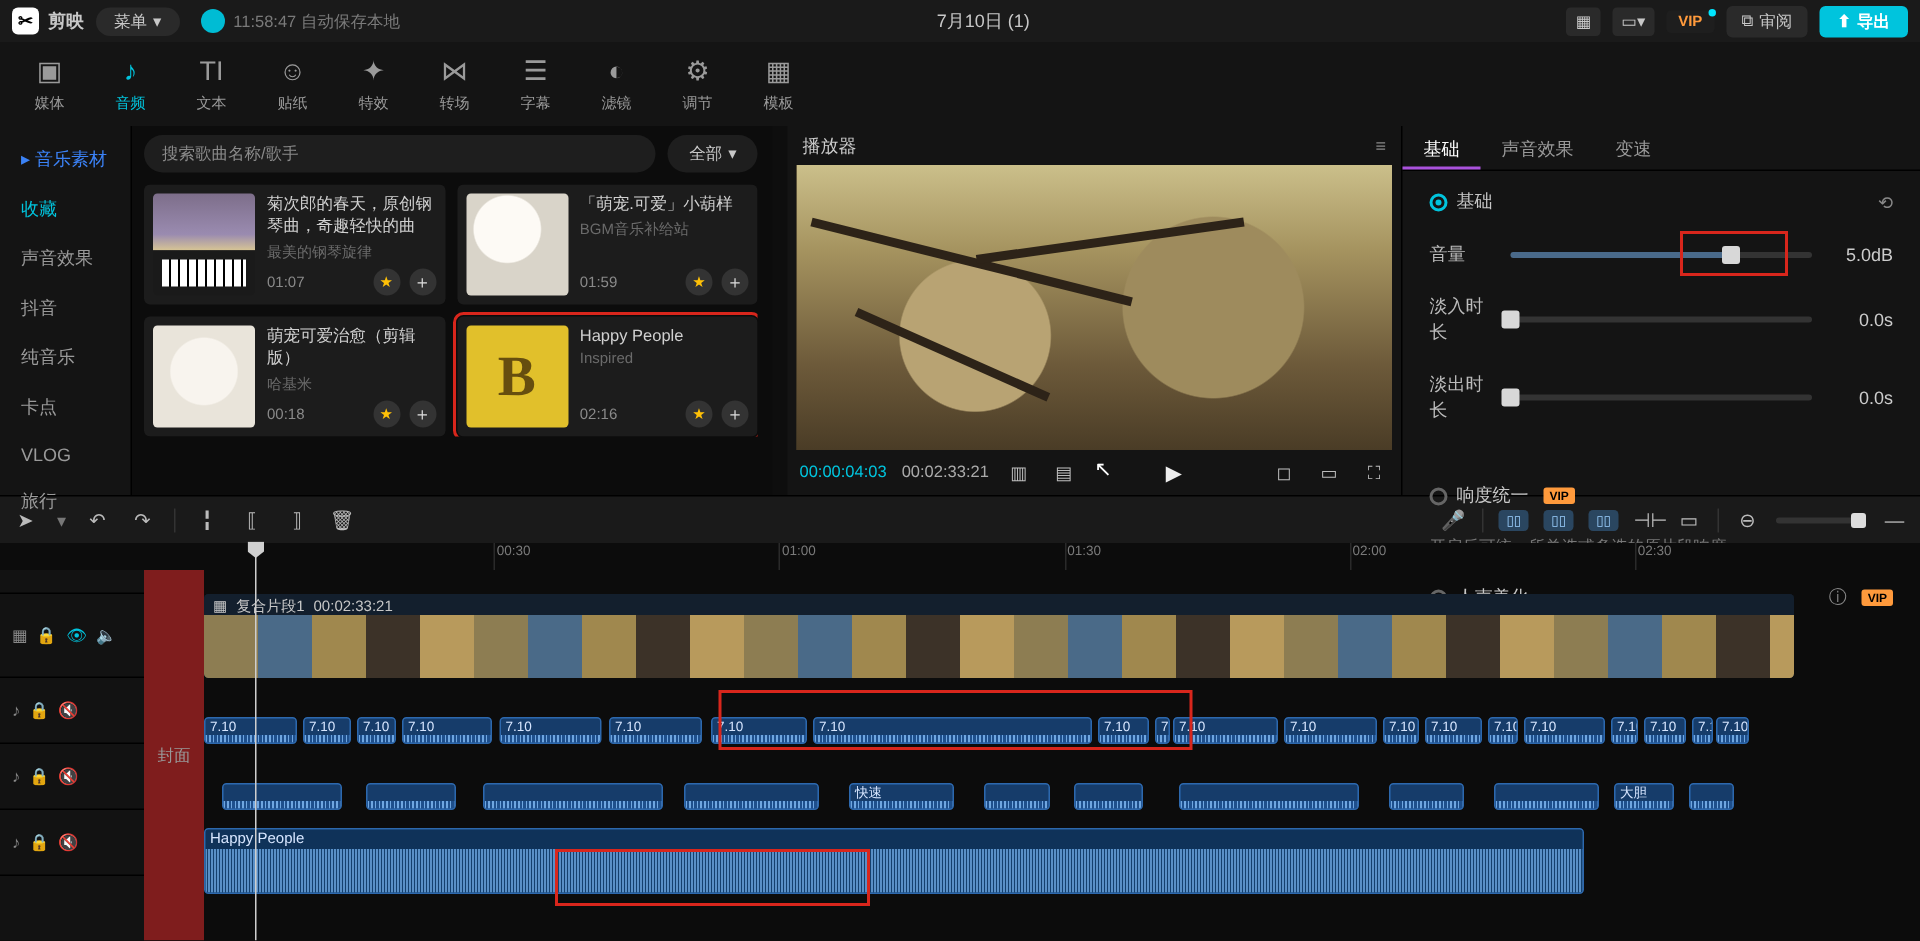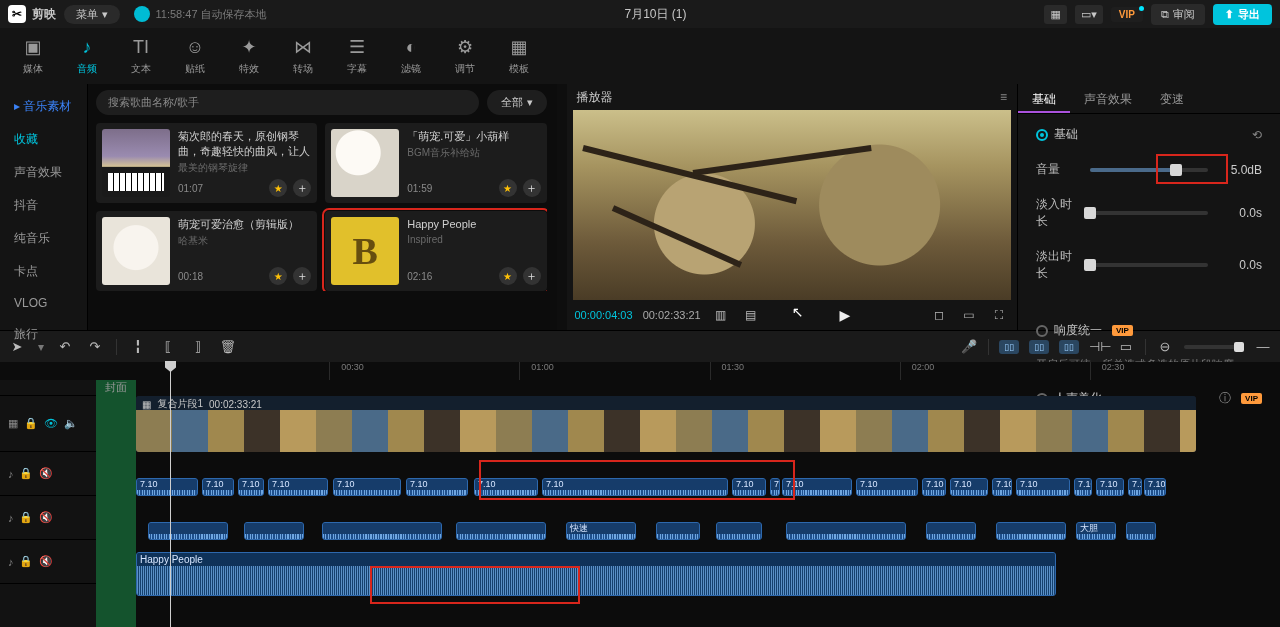--- a/index.html
+++ b/index.html
@@ -74,21 +74,21 @@
 .b3 { width: 140px; top: 95px; left: 40px; transform: rotate(24deg); }
 .player-ctrl { height: 30px; display: flex; align-items: center; padding: 0 8px; gap: 10px; }
 .time-cur { color: #00c4dd; font-size: 11px; }
 .time-tot { color: #aaa; font-size: 11px; }
 .ctrl-spacer { flex: 1; }
 .play-btn { color: #eee; font-size: 14px; }
 .ctrl-icon { color: #bbb; font-size: 12px; width: 20px; text-align: center; }
 .cursor-arrow { position: absolute; left: 50%; bottom: 10px; color: #fff; font-size: 14px; pointer-events: none; }
 
 
-.props-panel { width: 263px; background: #141414; border-left: 1px solid #000; display: flex; flex-direction: column; }
+.props-panel { width: 346px; background: #141414; border-left: 1px solid #000; display: flex; flex-direction: column; }
 .props-tabs { display: flex; border-bottom: 1px solid #000; height: 30px; }
 .ptab { padding: 0 14px; line-height: 30px; font-size: 12px; color: #999; }
 .ptab.active { color: #fff; border-bottom: 2px solid #aa52dd; }
 .props-body { padding: 12px 18px; display: flex; flex-direction: column; gap: 18px; }
 .sect-head { display: flex; align-items: center; gap: 6px; font-size: 12px; }
 .radio-on { width: 12px; height: 12px; border-radius: 50%; border: 2px solid #00c4dd; display: inline-flex; align-items: center; justify-content: center; }
 .radio-on::after { content: ''; width: 4px; height: 4px; border-radius: 50%; background: #00c4dd; }
 .radio-off { width: 12px; height: 12px; border-radius: 50%; border: 2px solid #666; }
 .reset-i { margin-left: auto; color: #888; font-size: 12px; }
 .prop-row { display: flex; align-items: center; gap: 10px; font-size: 12px; }
@@ -104,30 +104,30 @@
 .tltoolbar { height: 32px; background: #1a1a1a; display: flex; align-items: center; padding: 0 8px; gap: 12px; border-top: 1px solid #000; }
 .tlt-icon { color: #bbb; font-size: 13px; width: 18px; text-align: center; }
 .tltoolbar .sep { width: 1px; height: 16px; background: #333; }
 .tlt-right { margin-left: auto; display: flex; align-items: center; gap: 10px; }
 .chip { background: #2a4660; padding: 2px 5px; border-radius: 3px; font-size: 9px; color: #9cd0ff; }
 .zoom-track { width: 60px; height: 4px; background: #333; border-radius: 2px; position: relative; }
 .zoom-thumb { position: absolute; right: 0; top: -3px; width: 10px; height: 10px; border-radius: 2px; background: #ddd; }
 
 
 .ruler { height: 18px; background: #0c0c0c; display: flex; position: relative; padding-left: 140px; }
-.tick { flex: 1; border-left: 1px solid #2a2a2a; font-size: 9px; color: #7a7a7a; padding-left: 11px; position: relative; }
+.tick { flex: 1; border-left: 1px solid #2a2a2a; font-size: 9px; color: #7a7a7a; padding-left: 1px; position: relative; }
 .playhead { position: absolute; left: 170px; top: 0; bottom: -247px; width: 1px; background: #cfcfcf; z-index: 20; }
 .playhead::before { content: ''; position: absolute; top: -1px; left: -5px; width: 11px; height: 11px; background: #cfcfcf; clip-path: polygon(0 0, 100% 0, 100% 60%, 50% 100%, 0 60%); }
 
 
 .tracks { background: #0c0c0c; height: 247px; display: flex; }
 .track-heads { width: 96px; background: #121212; display: flex; flex-direction: column; }
 .trk-head { flex: 0 0 auto; display: flex; align-items: center; gap: 6px; padding: 0 8px; color: #888; font-size: 10px; border-bottom: 1px solid #000; }
 .th-icon { font-size: 11px; }
-.cover-tag { width: 40px; background: #14532d; display: flex; align-items: flex-start; justify-content: center; font-size: 11px; color: #999; }
+.cover-tag { width: 40px; background: #7f1d1d; display: flex; align-items: center; justify-content: center; font-size: 11px; color: #999; }
 .lanes { flex: 1; position: relative; overflow: hidden; }
 .lane { position: absolute; left: 0; right: 0; }
 .video-lane { top: 16px; height: 56px; }
 .video-clip { position: absolute; inset: 0; background: #20324a; border-radius: 3px; overflow: hidden; }
 .clip-head { font-size: 10px; padding: 1px 6px; background: rgba(0,0,0,.38); display: flex; gap: 6px; align-items: center; }
 .thumbs { position: absolute; top: 14px; left: 0; right: 0; bottom: 0; background: repeating-linear-gradient(90deg, #8d7d52 0 36px, #4a6a88 36px 72px, #a0884e 72px 108px, #3c3228 108px 144px, #b89a5c 144px 180px); }
 
 .audio-lane { height: 34px; }
 .al1 { top: 84px; }
 .al2 { top: 128px; }

